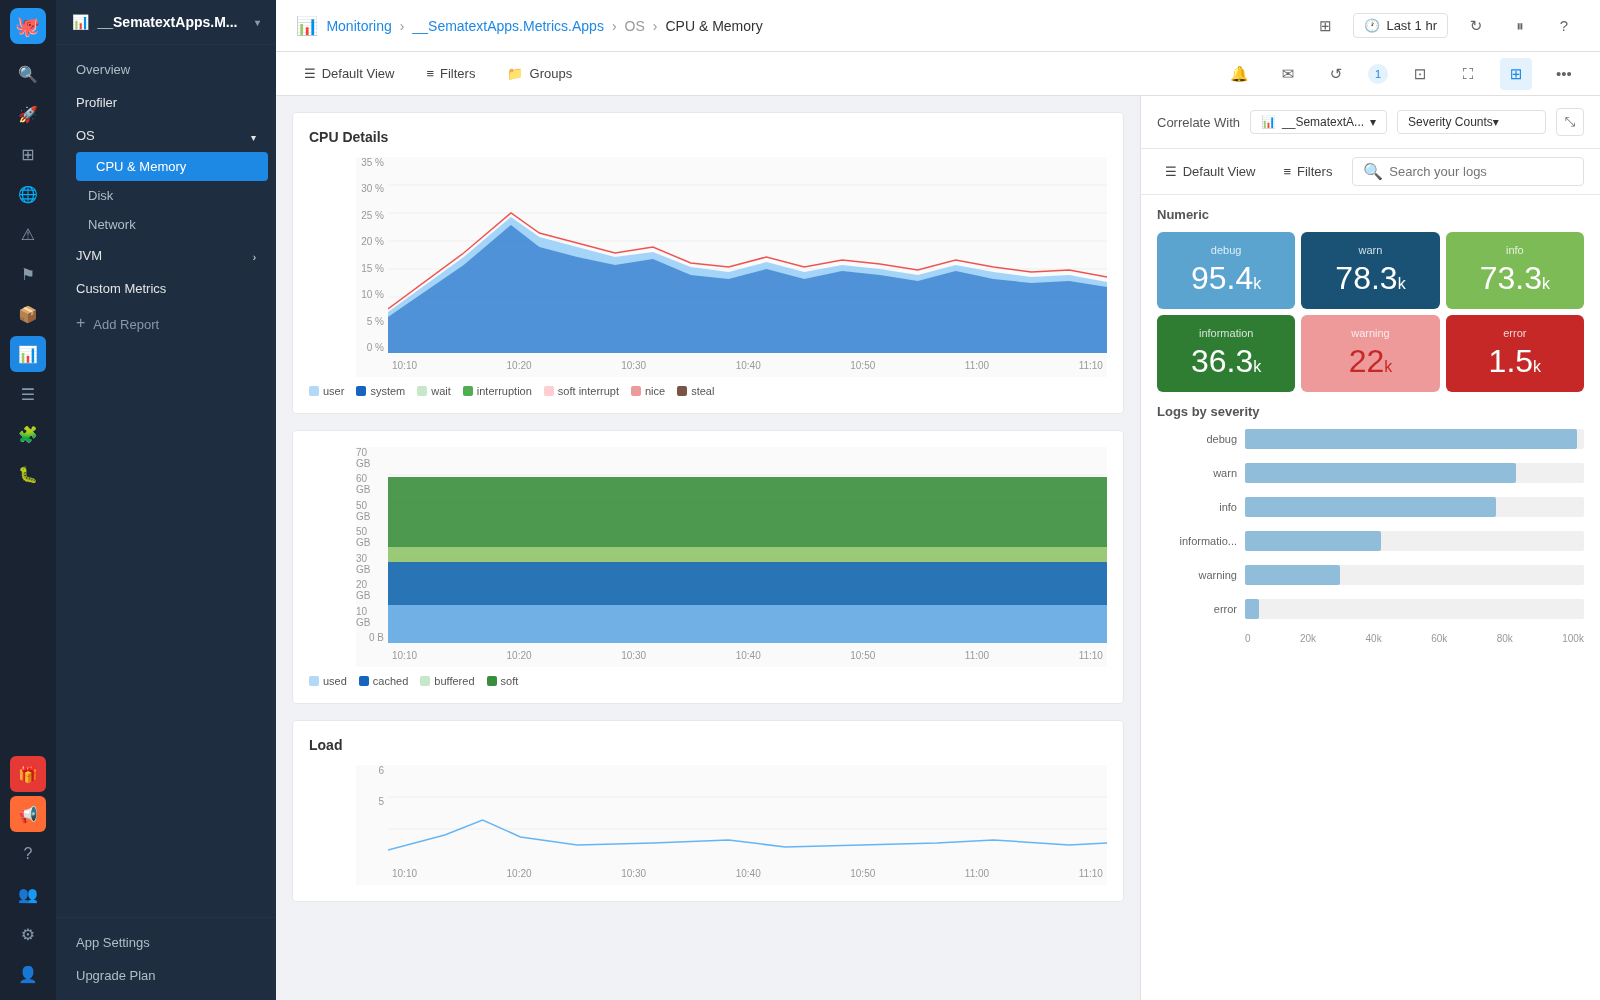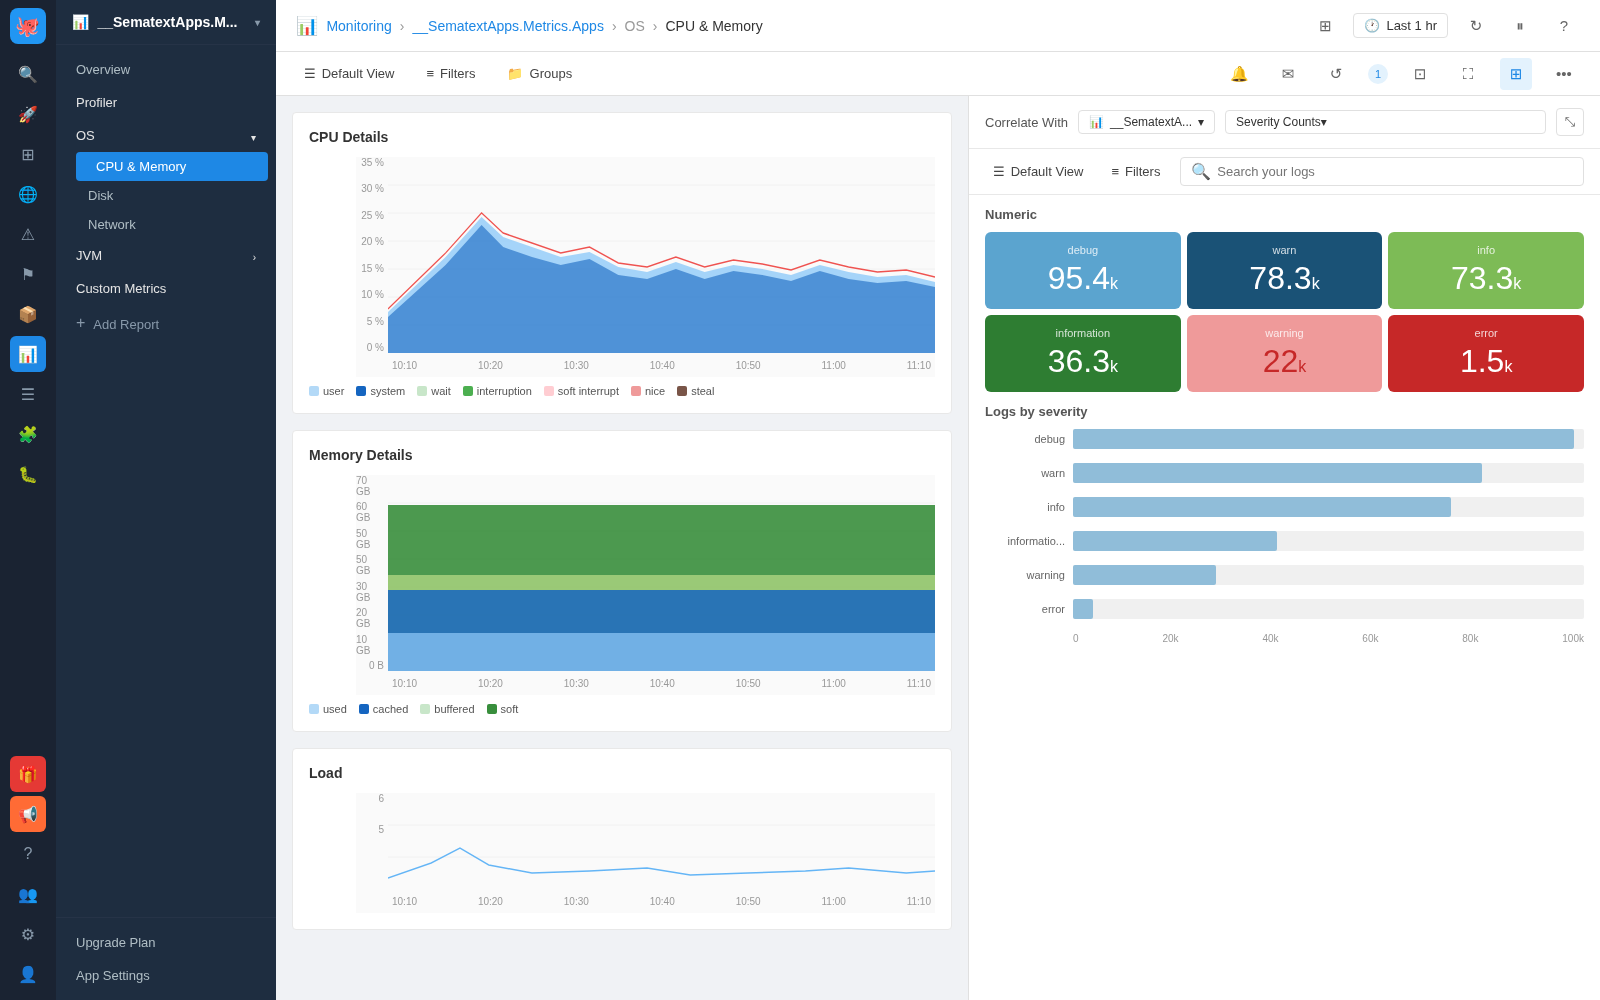--- a/index.html
+++ b/index.html
@@ -221,21 +221,21 @@
       gap: 12px;
       margin-top: 8px;
       font-size: 11px;
       color: #555;
     }
     .legend-item { display: flex; align-items: center; gap: 4px; }
     .legend-dot { width: 10px; height: 10px; border-radius: 2px; }
 
     
     .right-panel {
-      width: 632px;
+      width: 460px;
       background: #fff;
       border-left: 1px solid #e0e0e0;
       display: flex;
       flex-direction: column;
       flex-shrink: 0;
       overflow: hidden;
     }
     .right-panel-header {
       padding: 12px 16px;
       border-bottom: 1px solid #e8e8e8;
@@ -407,24 +407,24 @@
     <div class="nav-item parent">
       <span>Custom Metrics</span>
     </div>
     <div class="nav-item add-report">
       <span class="plus">+</span>
       <span>Add Report</span>
     </div>
   </div>
   <div class="nav-footer">
     <div class="nav-item">
+      <span>App Settings</span>
+    </div>
+    <div class="nav-item">
       <span>Upgrade Plan</span>
-    </div>
-    <div class="nav-item">
-      <span>App Settings</span>
     </div>
   </div>
 </div>
 
 <div class="main-content">
 
   <div class="top-bar">
     <div class="breadcrumb">
       <span class="bc-icon">📊</span>
       <a>Monitoring</a>
@@ -541,21 +541,20 @@
               <span>nice</span>
             </div>
           <div class="legend-item">
               <div class="legend-dot" style="background:#795548"></div>
               <span>steal</span>
             </div>
         </div>
       </div>
 
       <div class="chart-card">
-        <div class="chart-title">Memory Details</div>
         <div class="chart-area">
           <div class="y-axis">
             <span>70 GB</span>
             <span>60 GB</span>
             <span>50 GB</span>
             <span>50 GB</span>
             <span>30 GB</span>
             <span>20 GB</span>
             <span>10 GB</span>
             <span>0 B</span>

